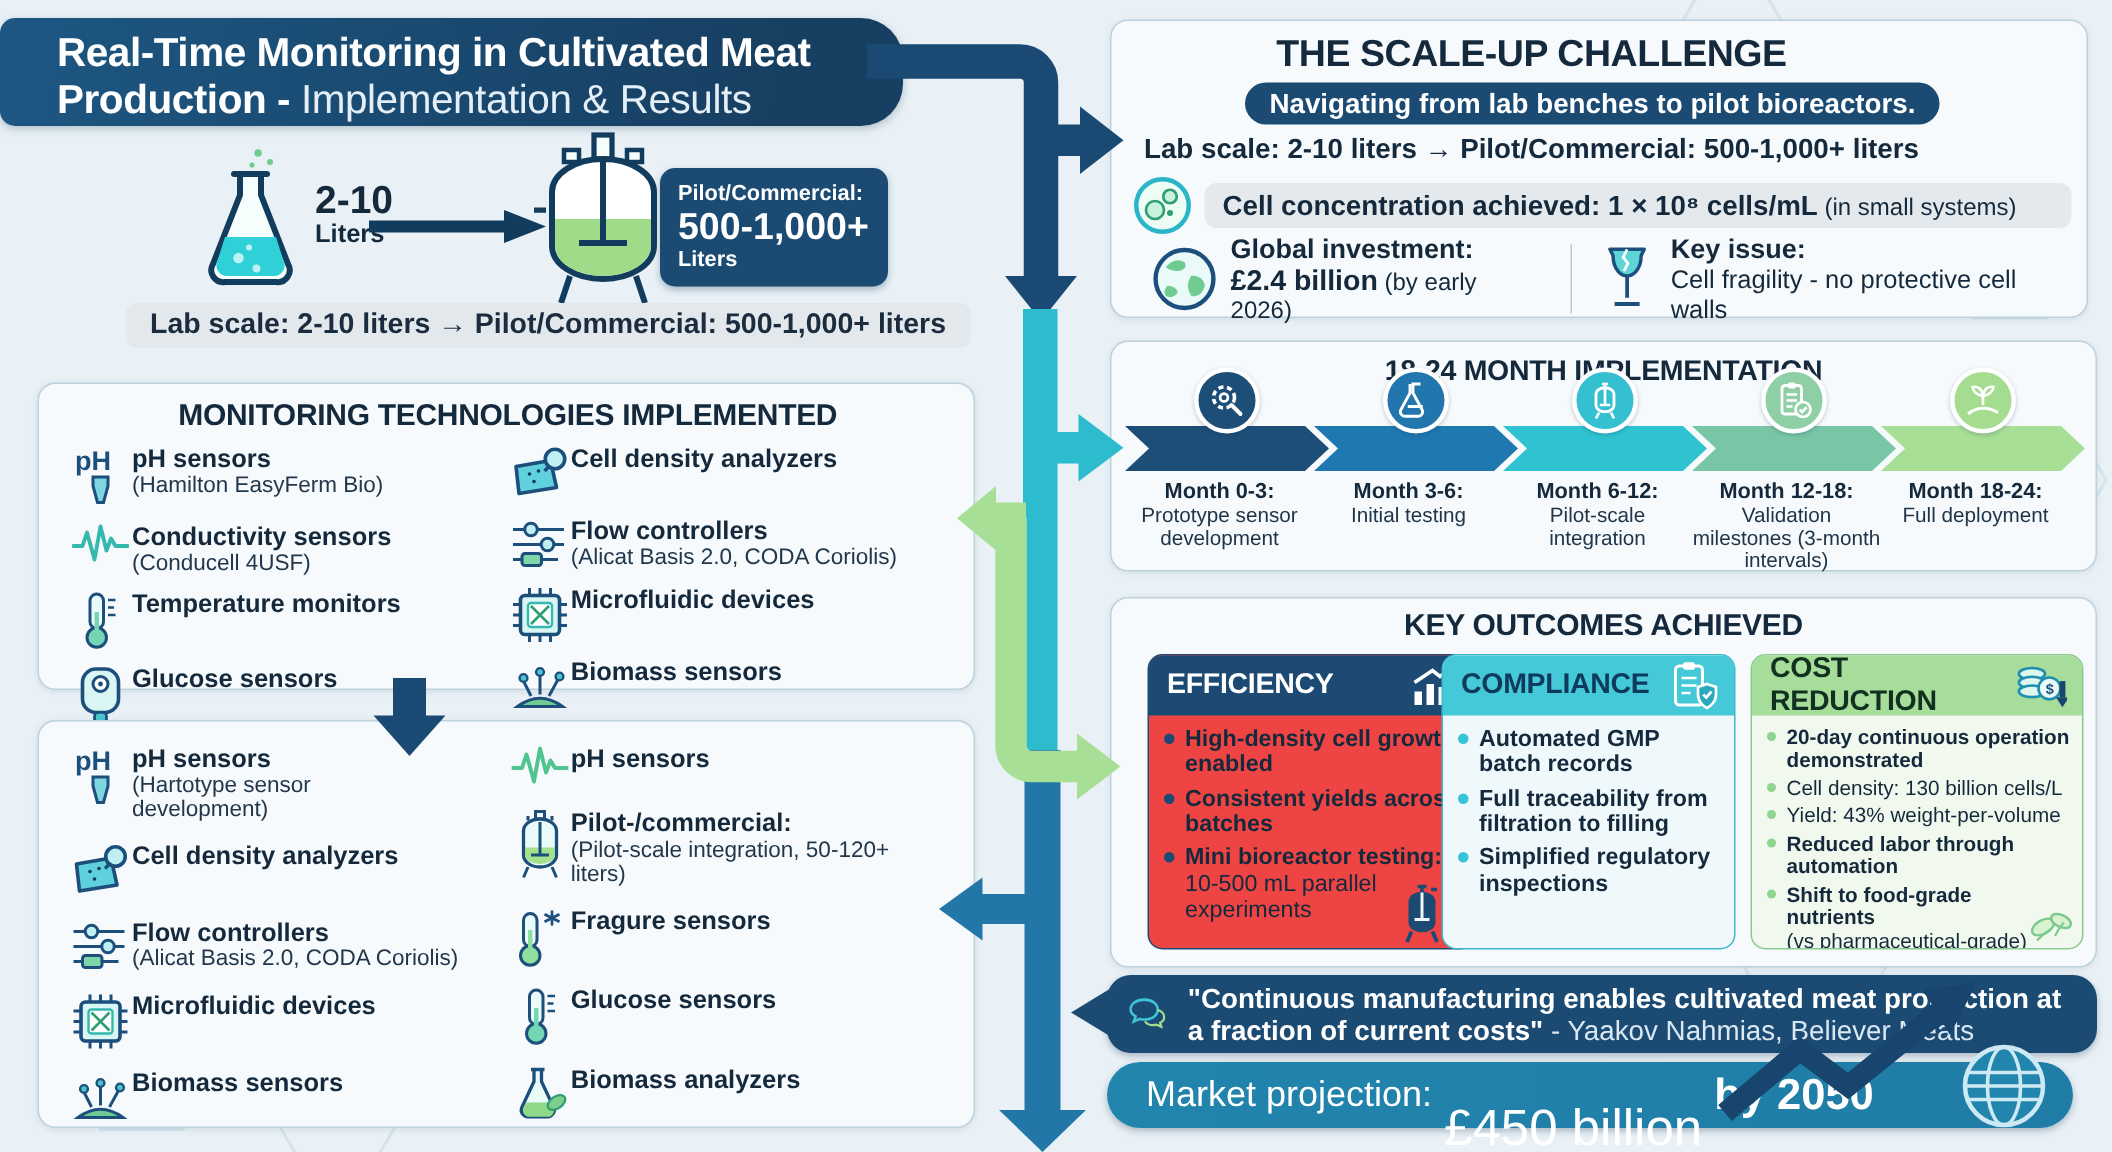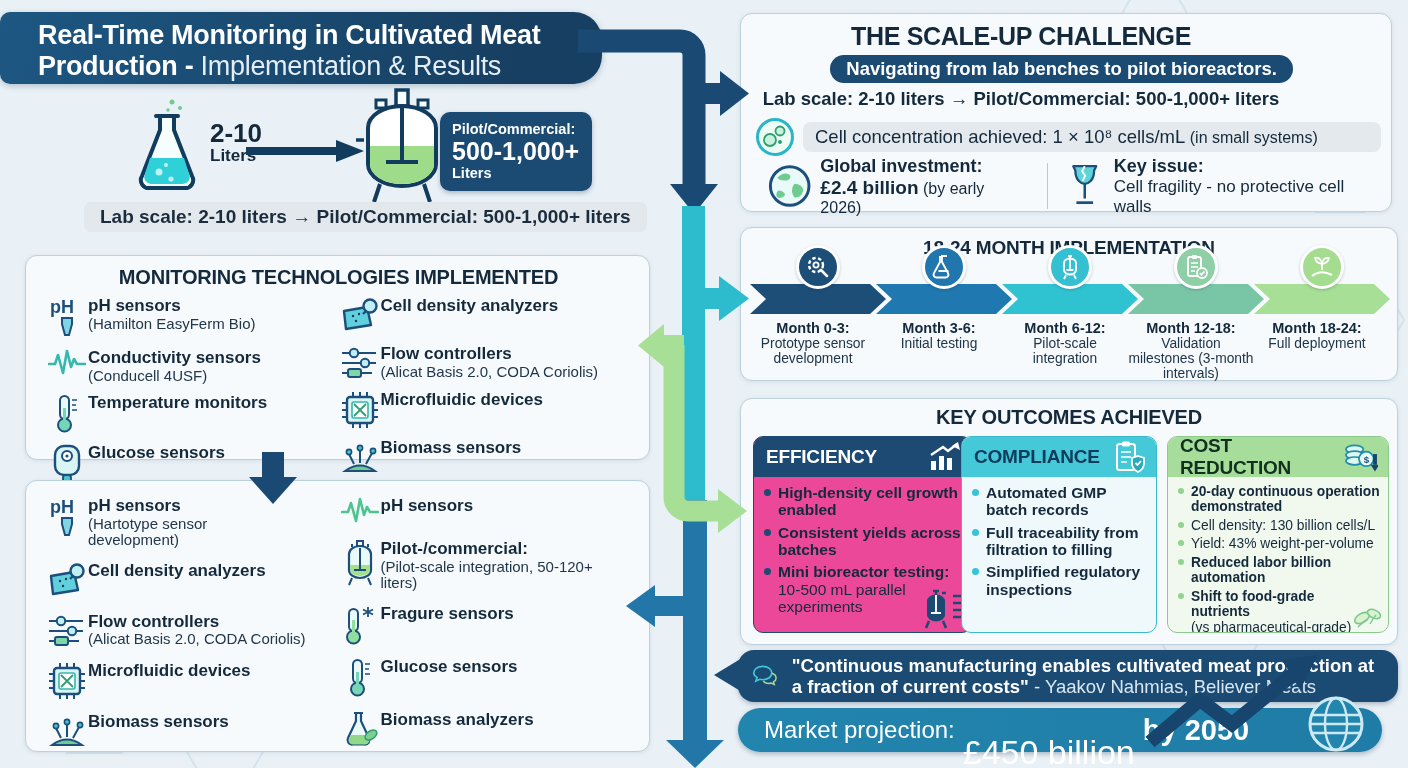--- a/index.html
+++ b/index.html
@@ -58,21 +58,21 @@
   
   #challenge-card{left:740px;top:13px;width:652px;height:199px;}
   #challenge-card .title{ text-align:center;font-size:25px;font-weight:800;letter-spacing:-.3px;margin-top:8px;}
   #challenge-pill{
     display:block;margin:4px auto 0;width:fit-content;background:#1b4a73;color:#fff;
     border-radius:15px;padding:3px 16px;font-size:18.5px;font-weight:700;
   }
   #scale-line{text-align:center;font-size:18.5px;font-weight:700;margin-top:5px;}
   #conc-row{position:absolute;left:12px;top:102px;right:10px;display:flex;align-items:center;gap:6px;}
   #conc-pill{background:#e3e9ec;border-radius:8px;padding:4px 12px;flex:1;}
-  #conc-pill .b{font-size:18.5px;font-weight:400;}
+  #conc-pill .b{font-size:18.5px;font-weight:700;}
   #conc-pill .r{font-size:16px;font-weight:400;}
   #invest-row{position:absolute;left:26px;top:142px;right:8px;display:flex;align-items:center;}
   .kv .k{font-size:18px;font-weight:700;line-height:1.15;}
   .kv .v .b{font-size:19px;font-weight:700;}
   .kv .v .r{font-size:16px;font-weight:400;}
   .kv .v2{font-size:17px;font-weight:400;line-height:1.15;}
   .vdivider{width:1.5px;height:46px;background:#b9c8d2;margin:0 18px 0 20px;}
   
   #timeline-card{left:740px;top:227px;width:658px;height:154px;}
   #timeline-card .title{text-align:center;font-size:19px;font-weight:800;margin-top:9px;letter-spacing:-.2px;}
@@ -92,21 +92,21 @@
   #outcomes-card .title{text-align:center;font-size:20px;font-weight:800;margin-top:7px;letter-spacing:-.2px;}
   .ocard{position:absolute;top:37px;border-radius:10px;overflow:hidden;box-sizing:border-box;height:197px;}
   .ocard .ohead{height:40px;display:flex;align-items:center;justify-content:space-between;padding:0 10px 0 12px;}
   .ocard .ohead .t{font-size:19px;font-weight:800;letter-spacing:-.2px;}
   .ocard .obody{padding:7px 8px 4px 10px;height:157px;box-sizing:border-box;position:relative;}
   .bullet{display:flex;gap:7px;margin-bottom:5px;}
   .dot{width:7px;height:7px;border-radius:50%;margin-top:5px;flex:0 0 7px;}
   .bullet .txt{line-height:1.12;}
   .bullet .b{display:block;font-weight:700;}
   .bullet .r{display:block;font-weight:400;}
-  #oc-eff{left:12px;width:219px;border:1.5px solid #1d4a73;background:#ec4899;}
+  #oc-eff{left:24px;width:219px;border:1.5px solid #1d4a73;background:#ef4444;}
   #oc-eff .ohead{background:#1d4a73;} #oc-eff .ohead .t{color:#fff;}
   #oc-eff .bullet{font-size:15.5px;} #oc-eff .dot{background:#1d4a73;}
   #oc-com{left:220px;width:196px;border:1.5px solid #3bb9cc;background:#eff9fb;}
   #oc-com .ohead{background:#45c8d8;} #oc-com .ohead .t{color:#0e3a5c;}
   #oc-com .bullet{font-size:15.5px;} #oc-com .dot{background:#35c4d8;}
   #oc-cost{left:426px;width:222px;border:1.5px solid #8cc98c;background:#f1f9ee;}
   #oc-cost .ohead{background:#a7dd9a;} #oc-cost .ohead .t{color:#11301f;}
   #oc-cost .bullet{font-size:13.8px;margin-bottom:3px;} #oc-cost .dot{background:#8fd48f;width:6px;height:6px;flex-basis:6px;margin-top:4px;}
   .corner-ic{position:absolute;}
   
@@ -672,21 +672,21 @@
       <div class="bullet">
           <span class="dot"></span>
           <span class="txt">
             <span class="b"></span>
             <span class="r">Yield: 43% weight-per-volume</span>
           </span>
         </div>
       <div class="bullet">
           <span class="dot"></span>
           <span class="txt">
-            <span class="b">Reduced labor billion automation</span>
+            <span class="b">Reduced labor through automation</span>
             <span class="r"></span>
           </span>
         </div>
       <div class="bullet">
           <span class="dot"></span>
           <span class="txt" style="padding-right:26px">
             <span class="b">Shift to food-grade nutrients</span>
             <span class="r">(vs pharmaceutical-grade)</span>
           </span>
         </div>

